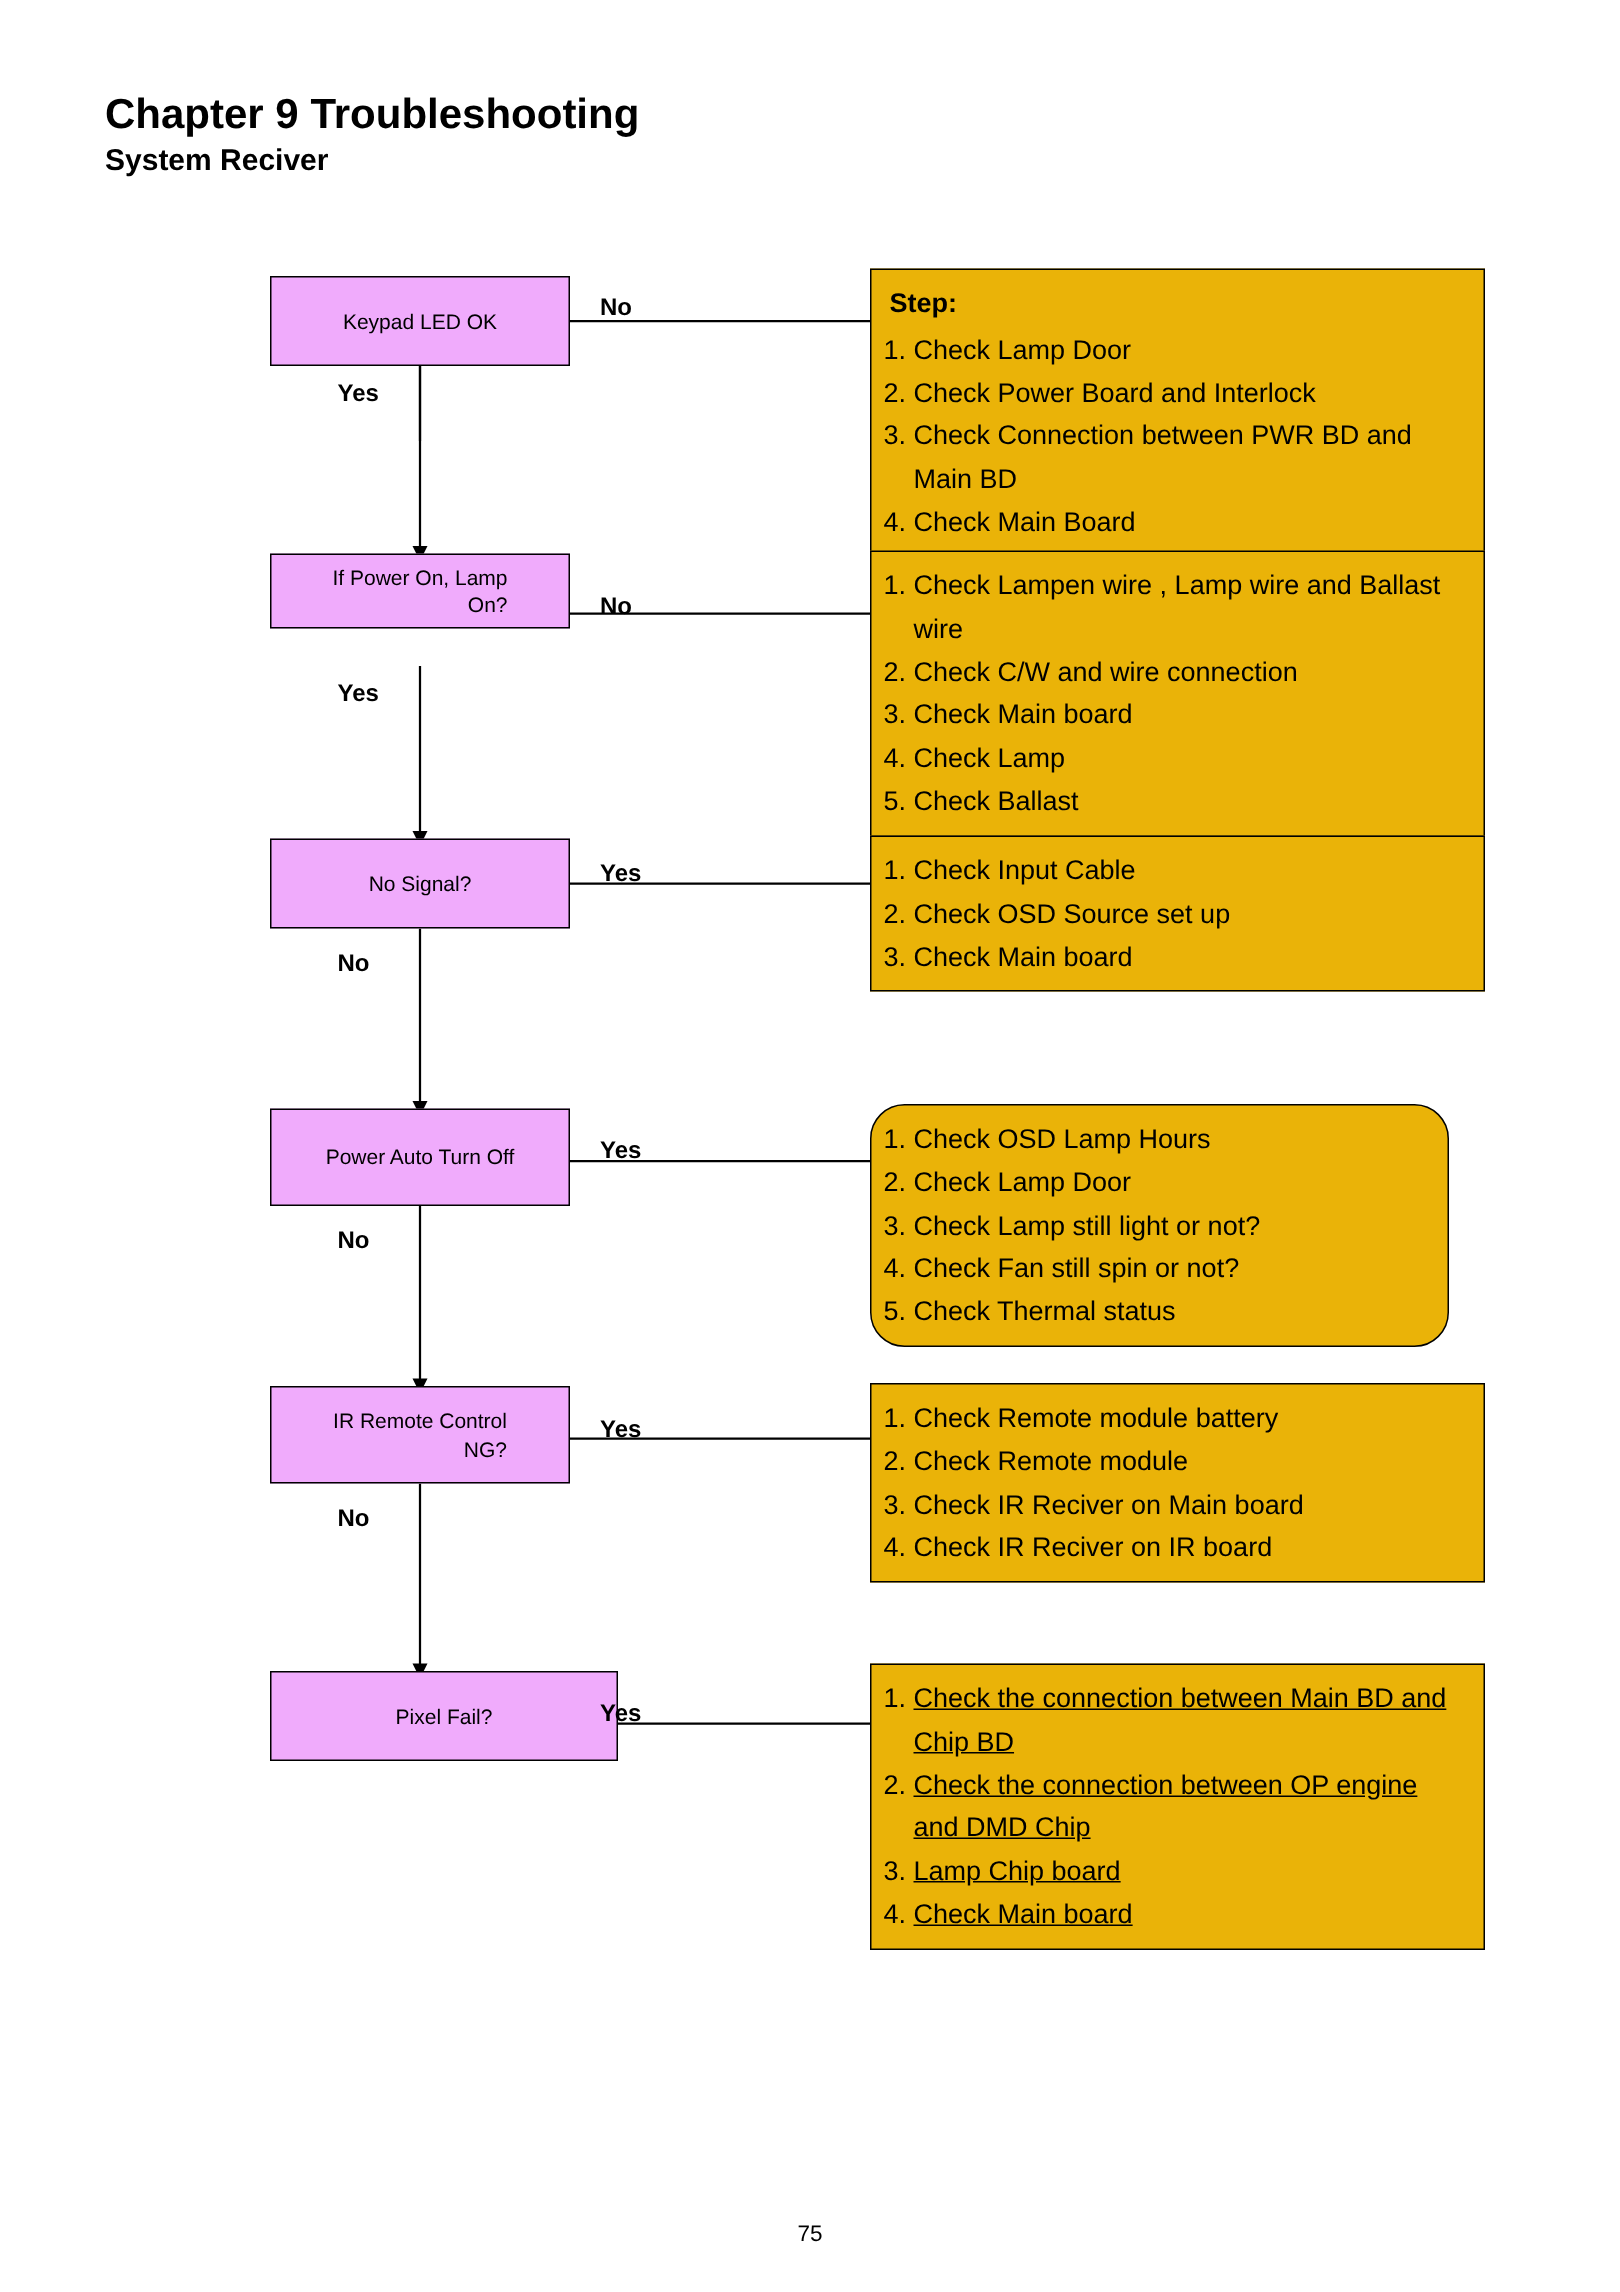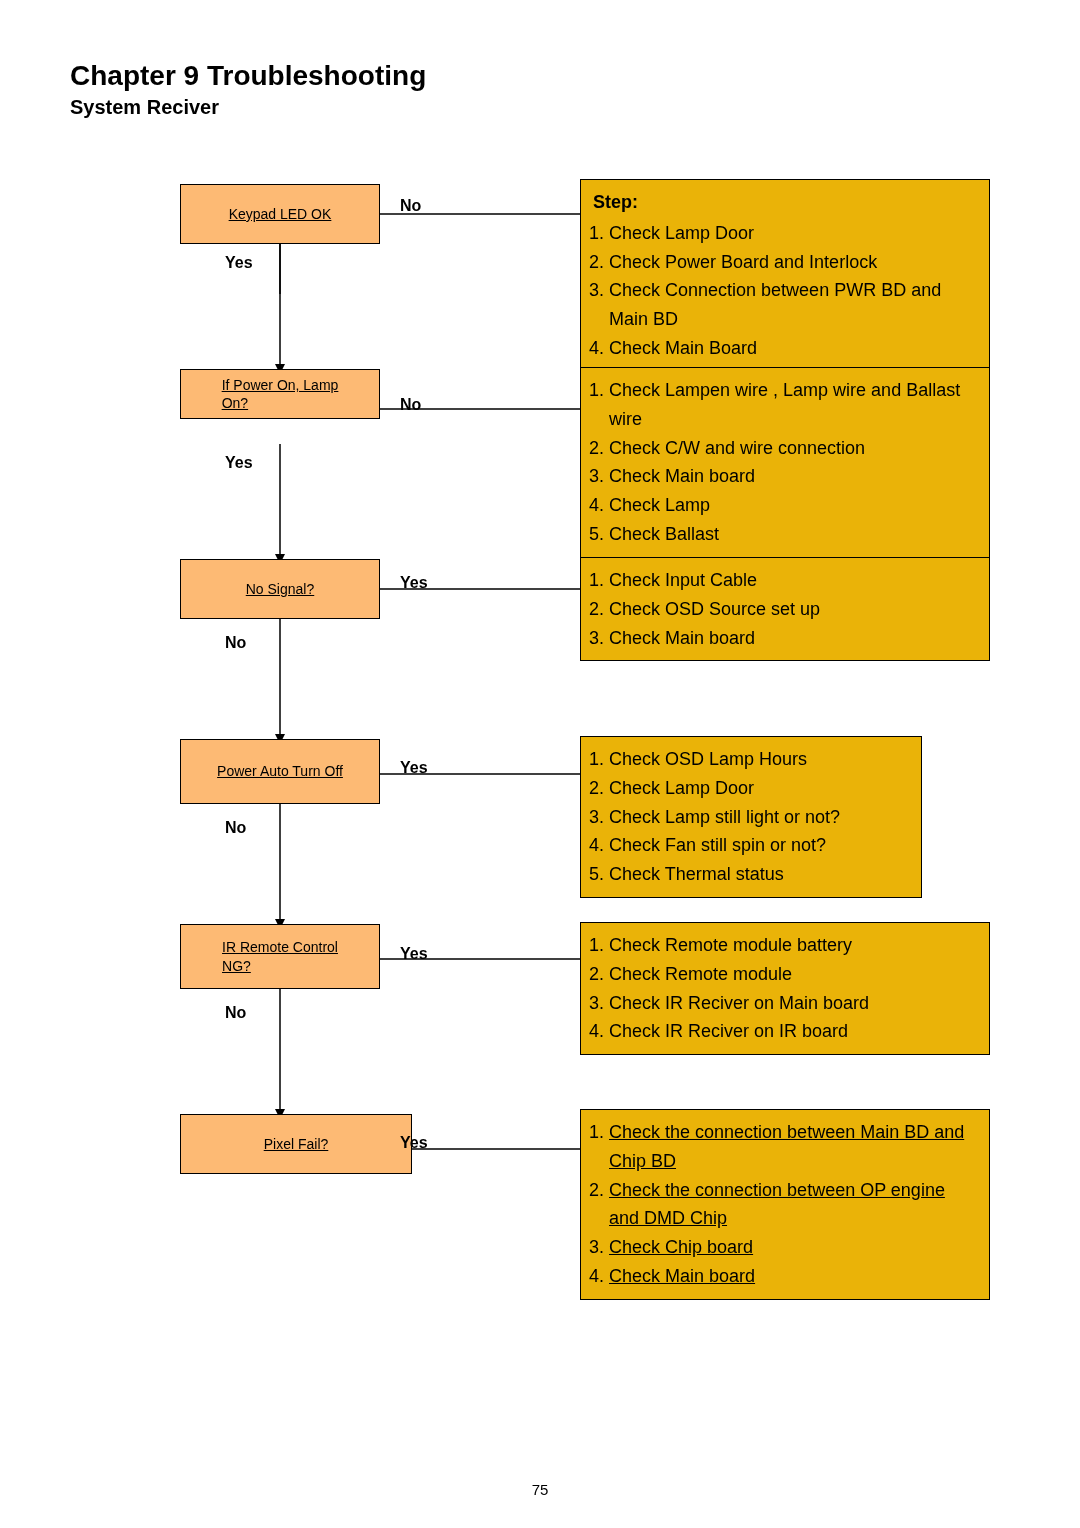--- a/index.html
+++ b/index.html
@@ -29,28 +29,27 @@
     }
     .diagram {
       position: relative;
       width: 100%;
       margin-top: 10px;
     }
     
     .box {
       position: absolute;
       border: 1.5px solid #000;
-      background: #fdba74;
-      text-align: left;
+      background: #f0abfc;
+      text-align: right;
       display: flex;
       align-items: center;
       justify-content: center;
       font-size: 14px;
       line-height: 1.3;
-      text-decoration: underline;
     }
     .info-box {
       position: absolute;
       border: 1.5px solid #000;
       background: #eab308;
       padding: 8px 12px;
       font-size: 18px;
       line-height: 1.6;
     }
     .info-box ol {
@@ -178,21 +177,21 @@
     </div>
 
     <div class="box" style="left:110px; top:600px; width:200px; height:65px;">
       <span>Power Auto Turn Off</span>
     </div>
 
     <div class="label" style="left:330px; top:620px;">Yes</div>
 
     <div class="label" style="left:155px; top:680px;">No</div>
 
-    <div class="info-box" style="left:510px; top:597px; width:342px;">
+    <div class="info-box" style="left:510px; top:597px; width:386px;border-radius:23px;">
       <ol>
         <li>Check OSD Lamp Hours</li>
         <li>Check Lamp Door</li>
         <li>Check Lamp still light or not?</li>
         <li>Check Fan still spin or not?</li>
         <li>Check Thermal status</li>
       </ol>
     </div>
 
     <div class="box" style="left:110px; top:785px; width:200px; height:65px;">
@@ -215,21 +214,21 @@
     <div class="box" style="left:110px; top:975px; width:232px; height:60px;">
       <span>Pixel Fail?</span>
     </div>
 
     <div class="label" style="left:330px; top:995px;">Yes</div>
 
     <div class="info-box" style="left:510px; top:970px; width:410px;text-decoration:underline;">
       <ol>
         <li>Check the connection between Main BD and Chip BD</li>
         <li>Check the connection between OP engine and DMD Chip</li>
-        <li>Check Chip board</li>
+        <li>Lamp Chip board</li>
         <li>Check Main board</li>
       </ol>
     </div>
 
   </div>
 
   <div class="page-number">75</div>
 </div>
 
 </body></html>

